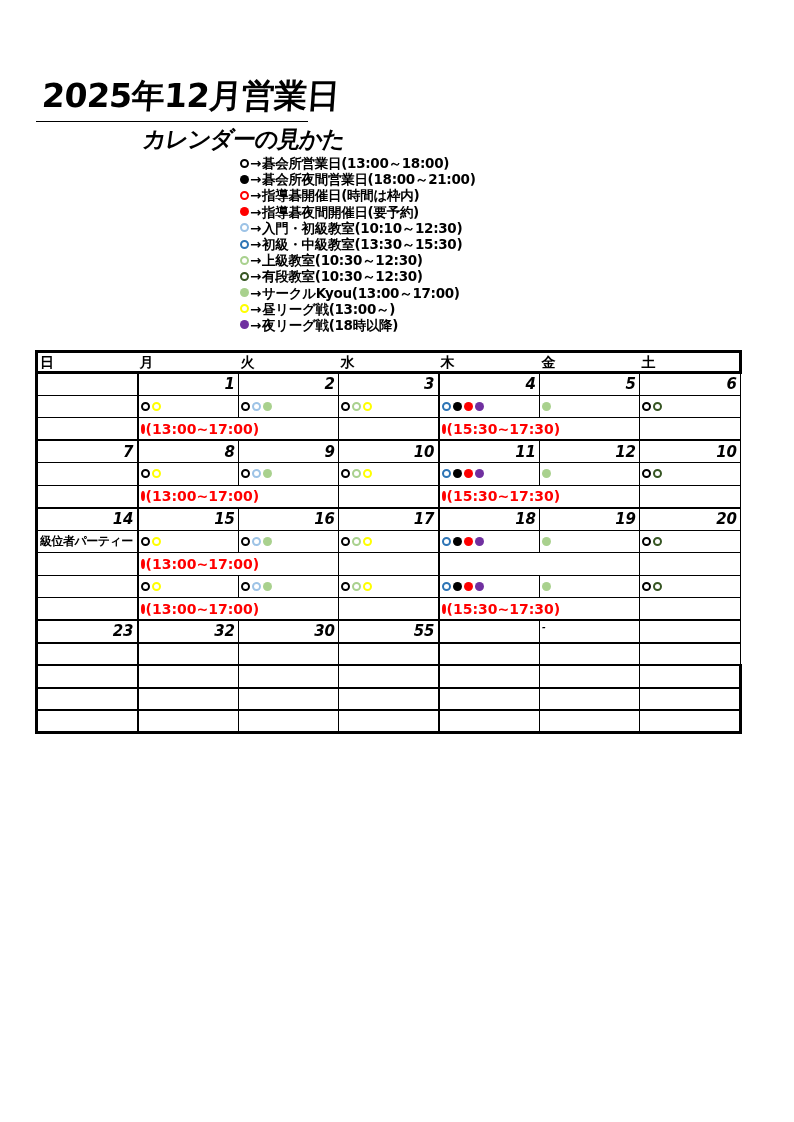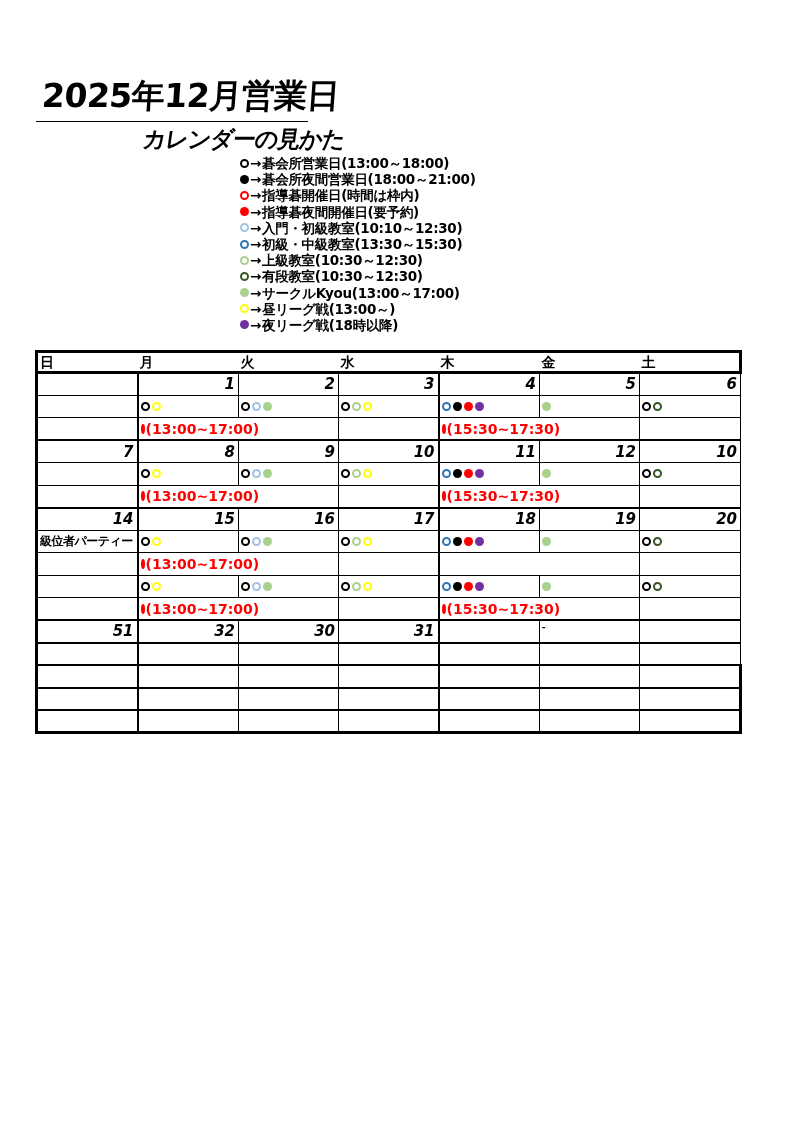--- a/index.html
+++ b/index.html
@@ -378,24 +378,24 @@
           <td class="noRight" style="border-left: 2.6px solid rgb(0, 0, 0);">
             <div class="red">
               <span class="dot ring" style="border-color: rgb(255, 0, 0);"></span>
               <span>(15:30~17:30)</span>
             </div>
           </td>
           <td class="noLeft"></td>
           <td></td>
         </tr>
         <tr class="thickTop">
-          <td class="datenum leftThick">51</td>
+          <td class="datenum leftThick">23</td>
           <td class="datenum" style="border-left: 2.6px solid rgb(0, 0, 0);">32</td>
           <td class="datenum">30</td>
-          <td class="datenum">31</td>
+          <td class="datenum">55</td>
           <td class="datenum" style="border-left: 2.6px solid rgb(0, 0, 0);"></td>
           <td class="datenum" style="text-align: left;"><span class="dash">-</span></td>
           <td class="datenum"></td>
         </tr>
         <tr>
           <td class="leftThick" style="border-top: 2.6px solid rgb(0, 0, 0);"></td>
           <td style="border-left: 2.6px solid rgb(0, 0, 0); border-top: 2.6px solid rgb(0, 0, 0);"></td>
           <td style="border-top: 2.6px solid rgb(0, 0, 0);"></td>
           <td style="border-top: 2.6px solid rgb(0, 0, 0);"></td>
           <td style="border-left: 2.6px solid rgb(0, 0, 0); border-top: 2.6px solid rgb(0, 0, 0);"></td>

